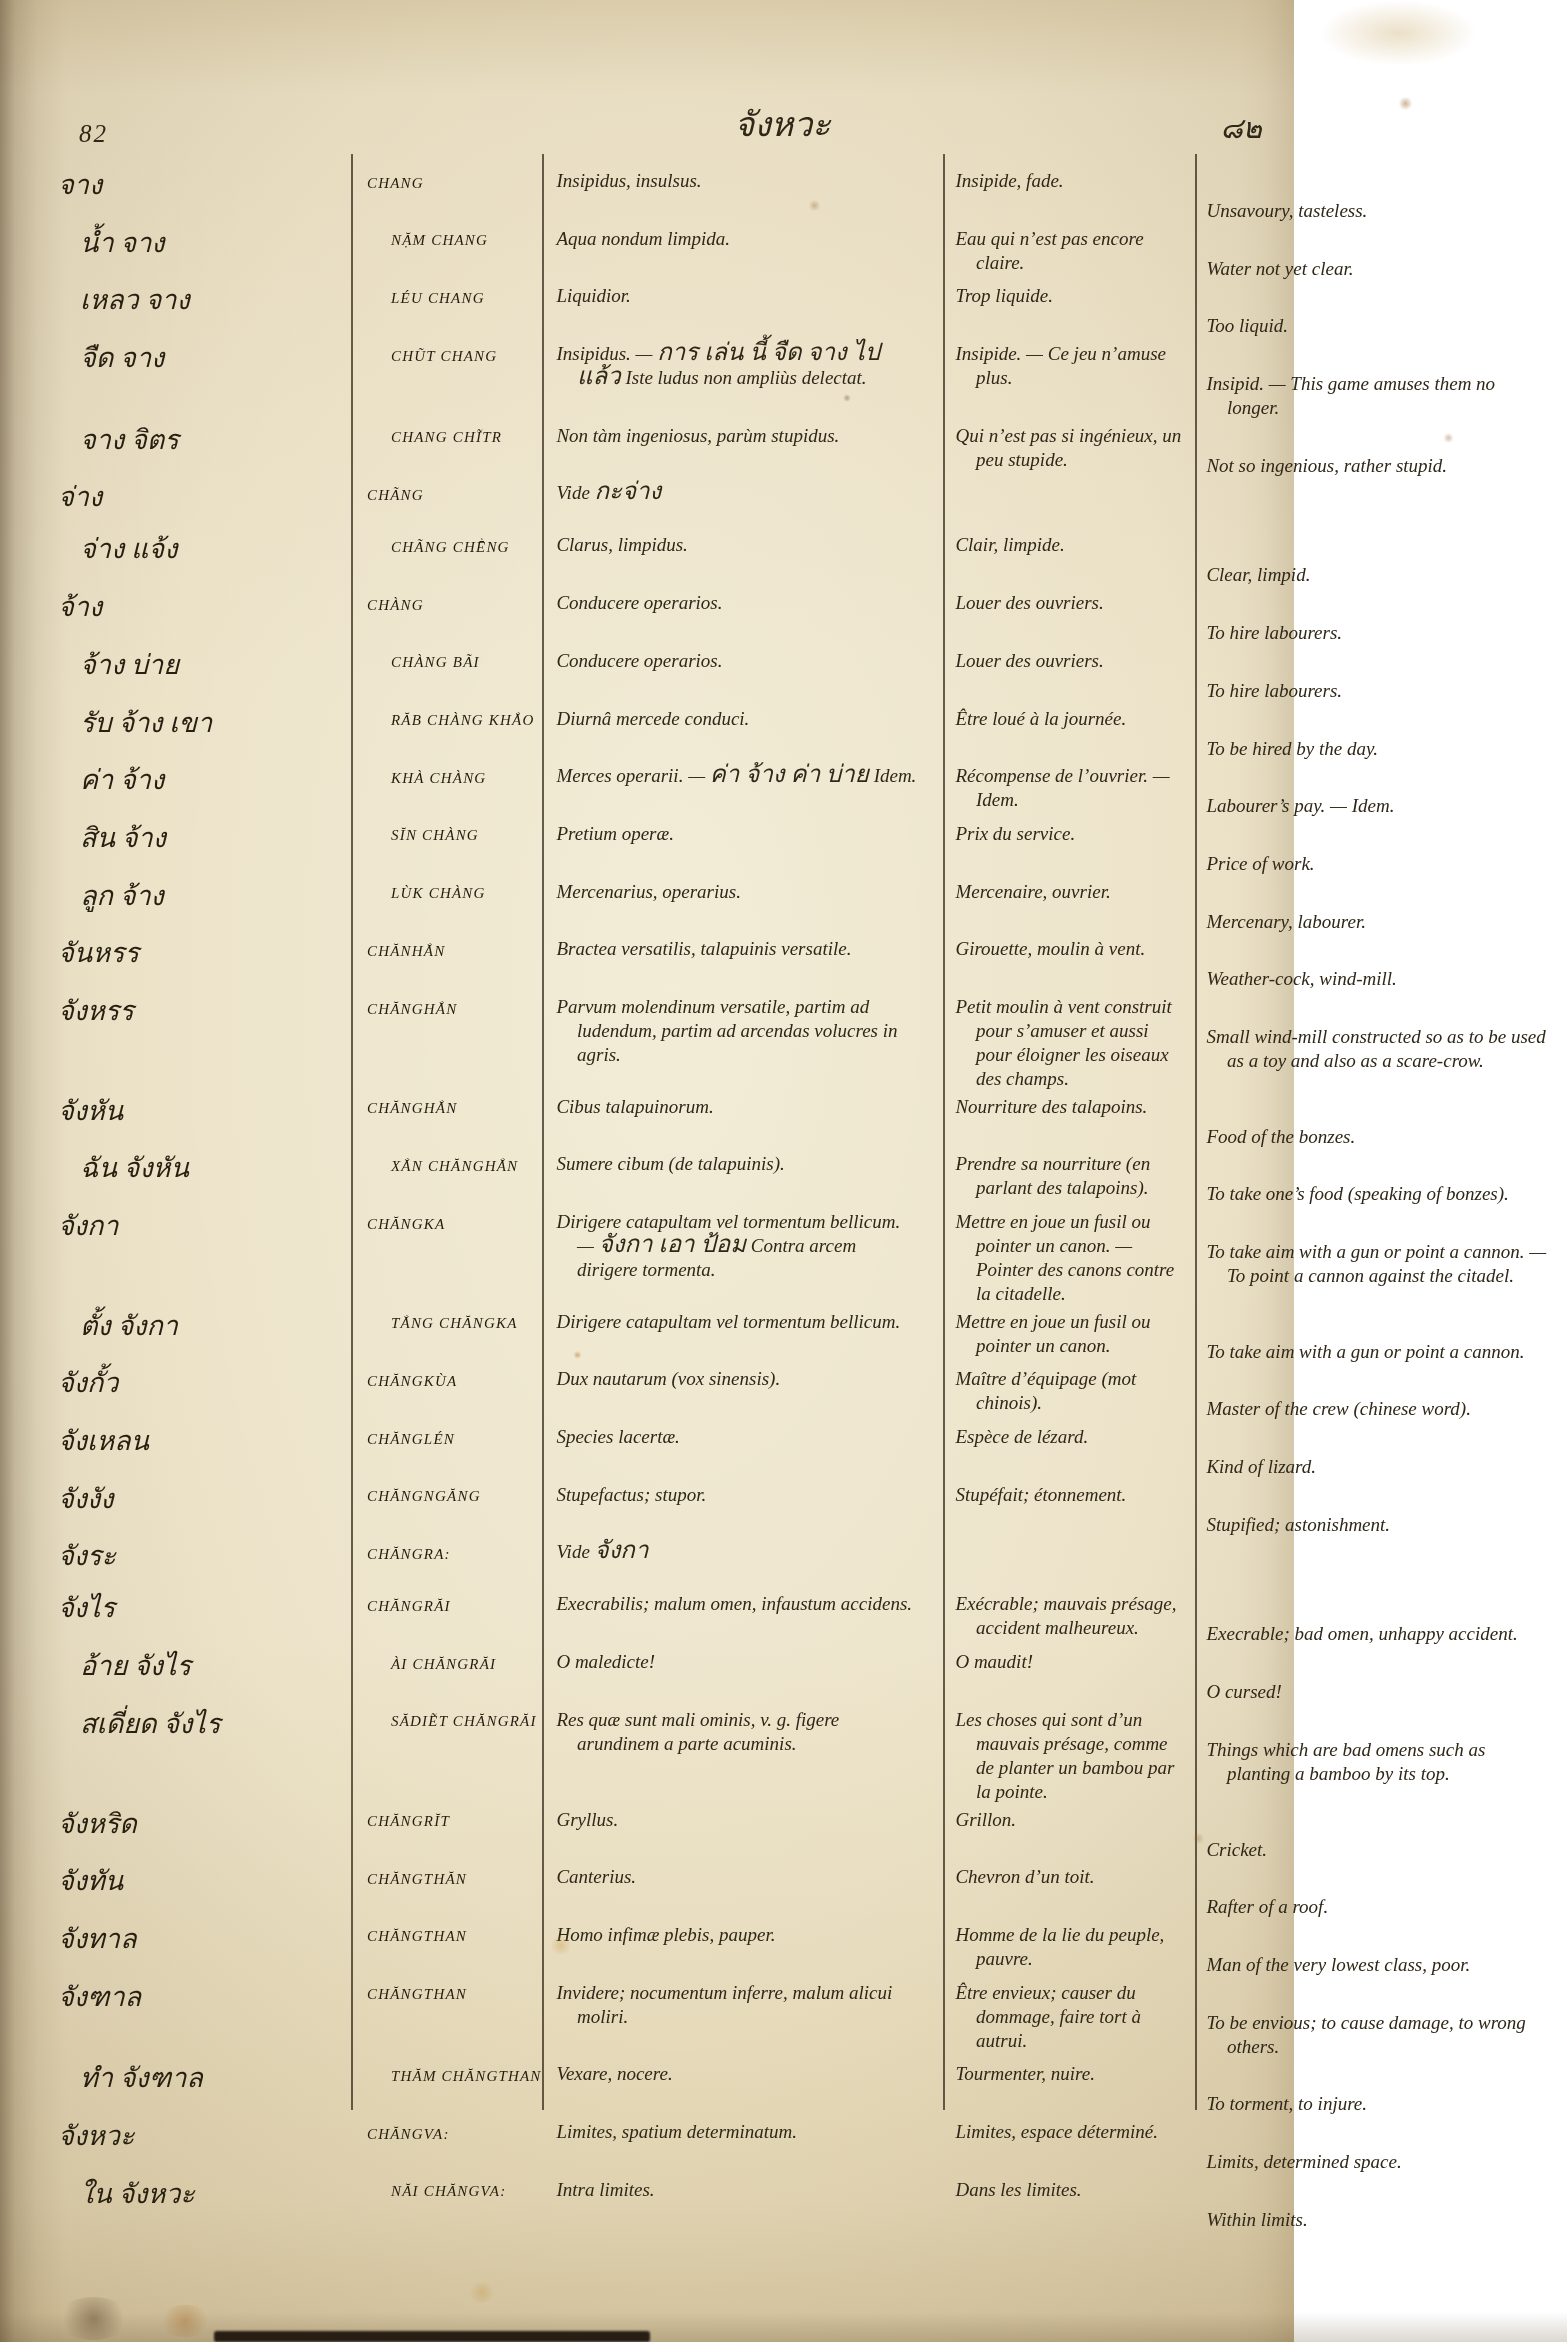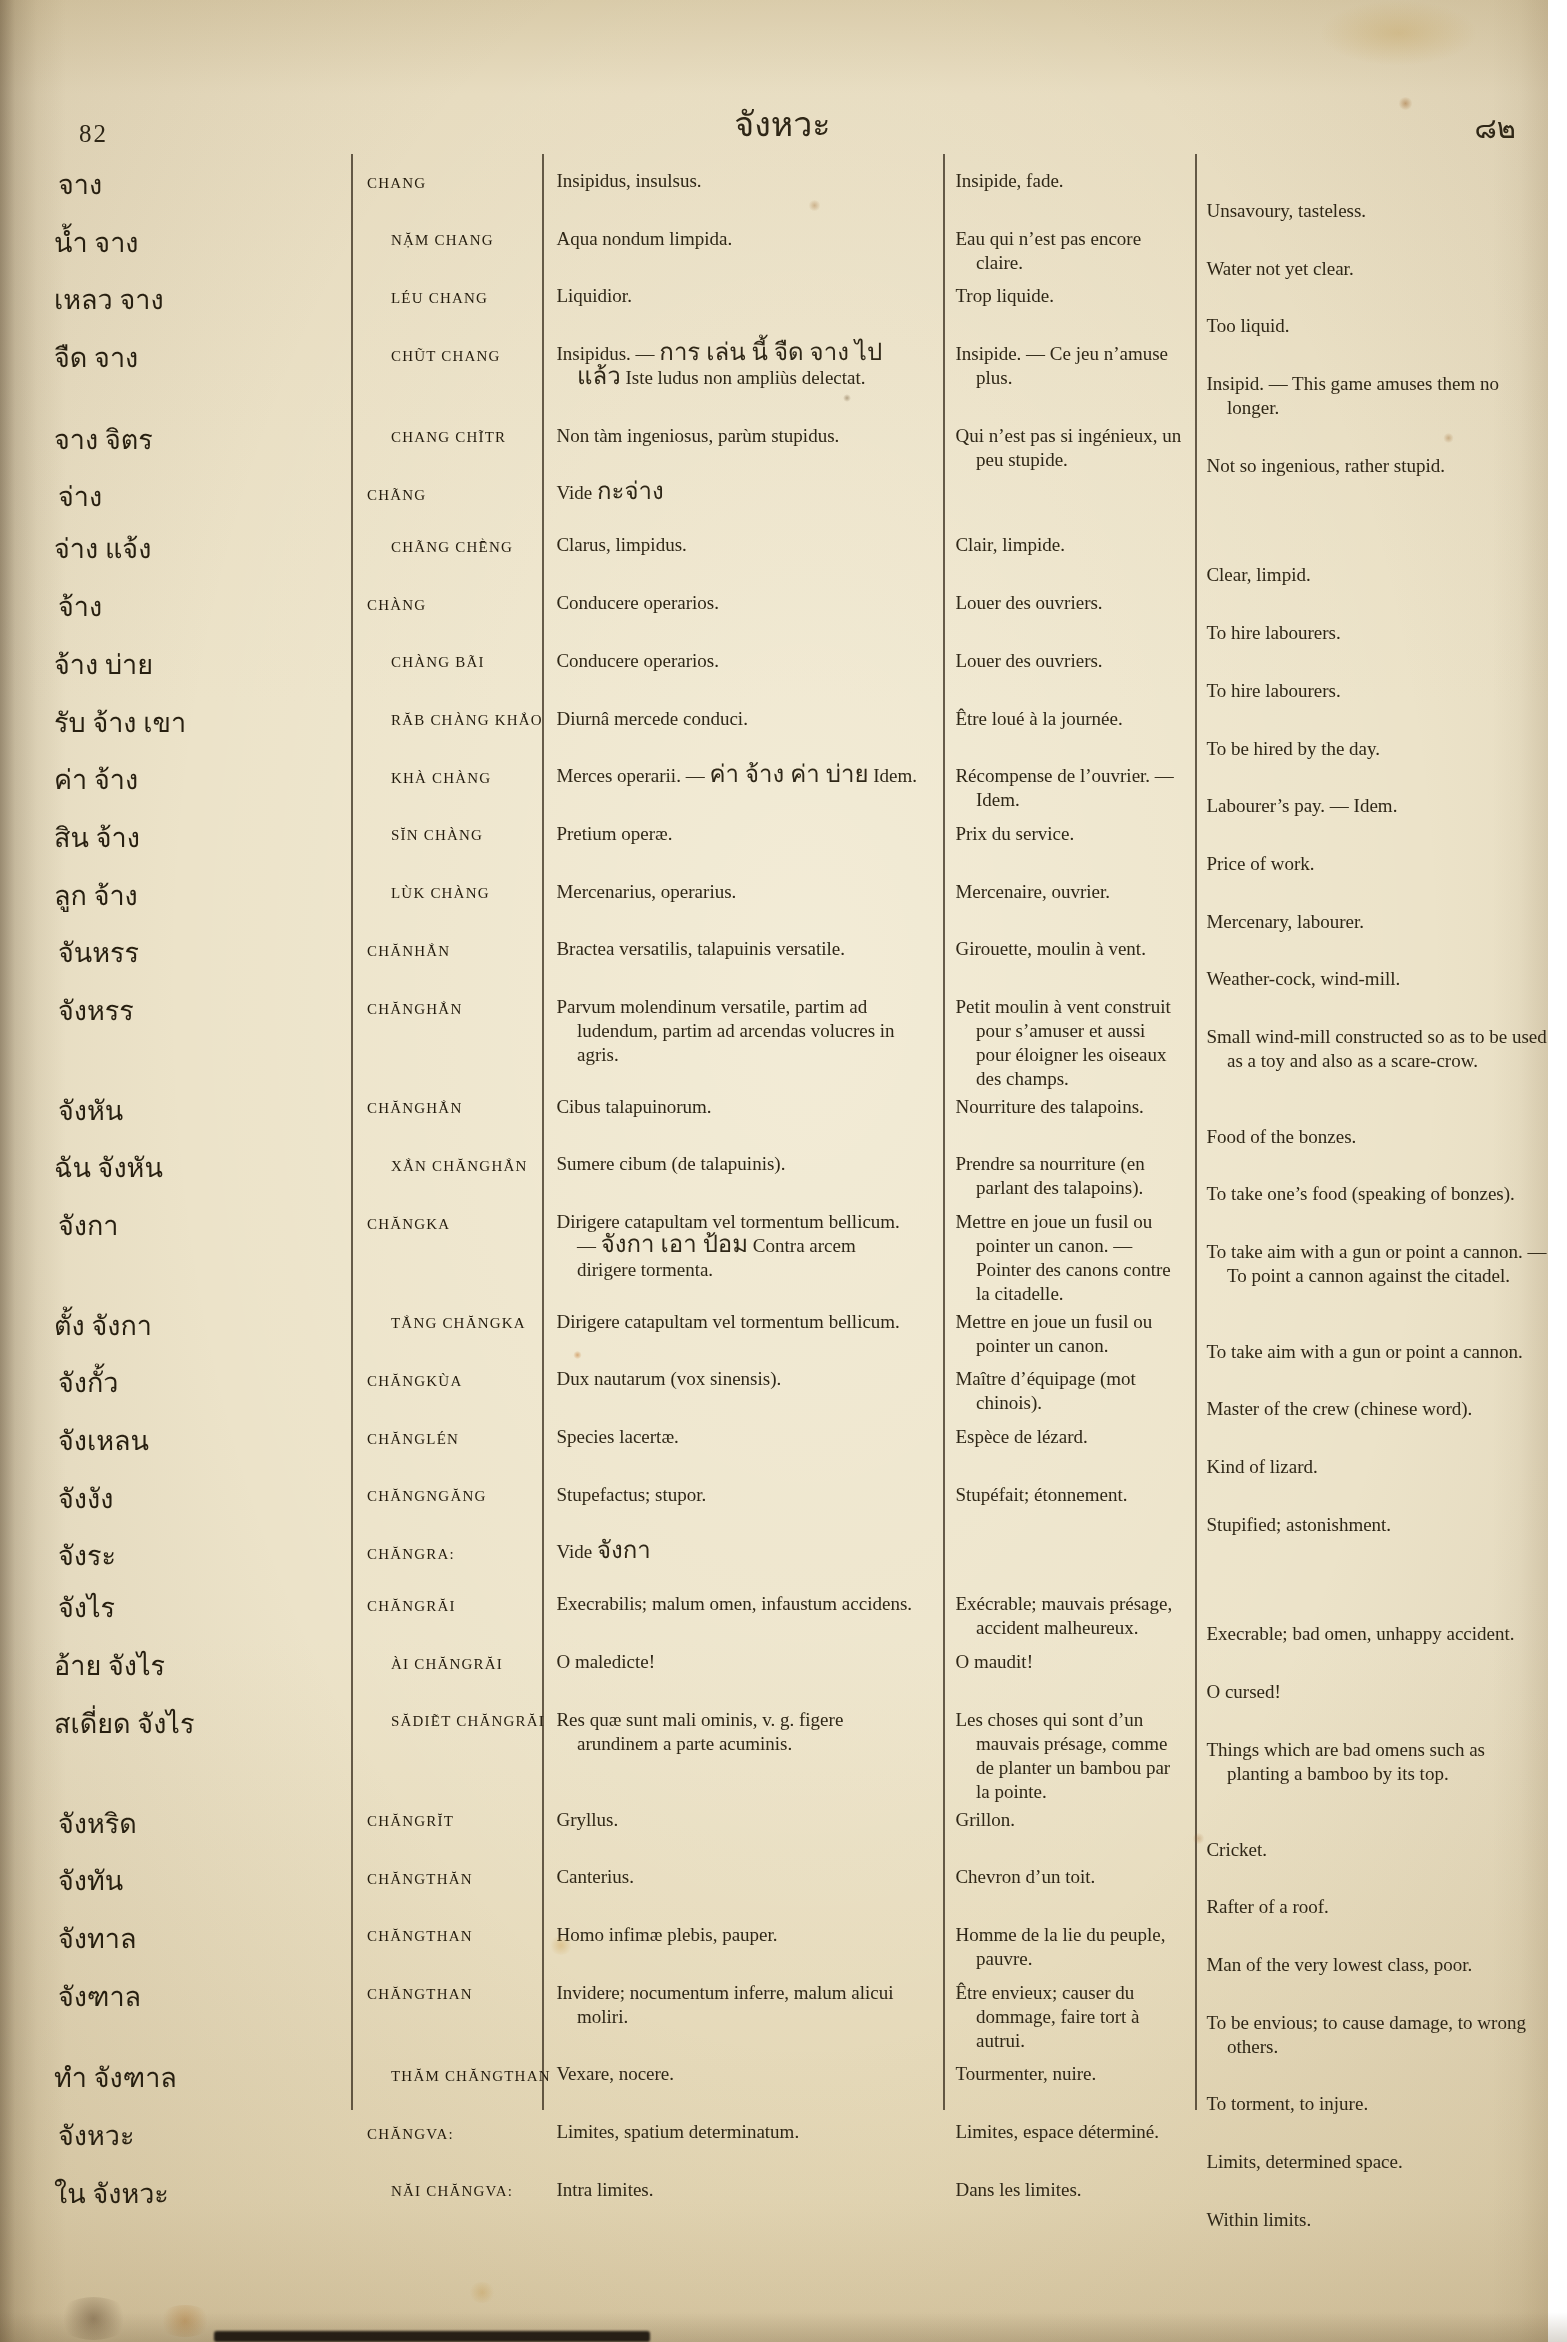--- a/index.html
+++ b/index.html
@@ -2,43 +2,44 @@
 <html style="font-size:15px"><head>
 <meta charset="utf-8">
 <style>
   html,body{margin:0;padding:0;}
   body{
     width:1567px;height:2342px;overflow:hidden;
     font-family:"Liberation Serif","DejaVu Serif",serif;
     color:#2f2717;
   }
   .page{
-    position:relative;width:1548px;height:2342px;
+    position:relative;width:1294px;height:2342px;
     background:
       radial-gradient(ellipse at 52% 42%, rgba(255,252,240,.35) 0%, rgba(255,252,240,0) 55%, rgba(128,100,60,.16) 96%),
       linear-gradient(90deg, rgba(74,56,32,.50) 0px, rgba(96,76,46,.25) 15px, rgba(120,98,62,.10) 37px, rgba(120,98,62,0) 66px),
       linear-gradient(270deg, rgba(130,105,65,.18) 0px, rgba(130,105,65,.05) 28px, rgba(130,105,65,0) 56px),
       linear-gradient(180deg, #d9cba9 0%, #e7dcc0 4%, #ece3c9 30%, #ece3c9 70%, #e3d6b4 94%, #d7c7a2 100%);
+    font-style: italic;
   }
   
   .pageno-left{position:absolute;left:79px;top:120px;font-size:25px;letter-spacing:1.9px;}
   .page-title{position:absolute;left:9.4px;top:97px;width:1546px;text-align:center;font-size:34px;}
   .pageno-right{position:absolute;right:32px;top:105px;font-size:29px;}
   
   .vrule{position:absolute;top:154px;height:1956px;width:1.9px;background:rgba(48,38,22,.72);}
   .vrule.r1{left:351px;}
   .vrule.r2{left:542px;}
   .vrule.r3{left:943px;}
   .vrule.r4{left:1195px;}
   
   .entries{position:absolute;left:0;top:169px;width:1561px;}
   .row{display:grid;grid-template-columns:352px 191px 400px 251px 1fr;min-height:52px;align-items:start;}
   .cell{overflow:visible;}
   .thai{padding-left:58px;font-size:27px;line-height:33px;color:#271f10;}
-  .row.sub .thai{padding-left:54px;}
+  .row.sub .thai{padding-left:80px;}
   .translit{padding:5.6px 5.6px 0 15px;font-size:15px;letter-spacing:1.2px;color:#241c0e;white-space:nowrap;}
   .row.sub .translit{padding-left:39px;}
   .def{font-size:19px;line-height:24px;}
   .lat{padding:0 24px 3.7px 34px;text-indent:-20.6px;}
   .fr{padding:0 9.4px 3.7px 33px;text-indent:-20.6px;}
   .en{padding:0 13px 3.7px 33px;text-indent:-20.6px;margin-top:30px;}
   .thai-inline{font-size:24px;line-height:19px;}
   
   .stain{position:absolute;border-radius:50%;pointer-events:none;}
   .bottom-edge{

